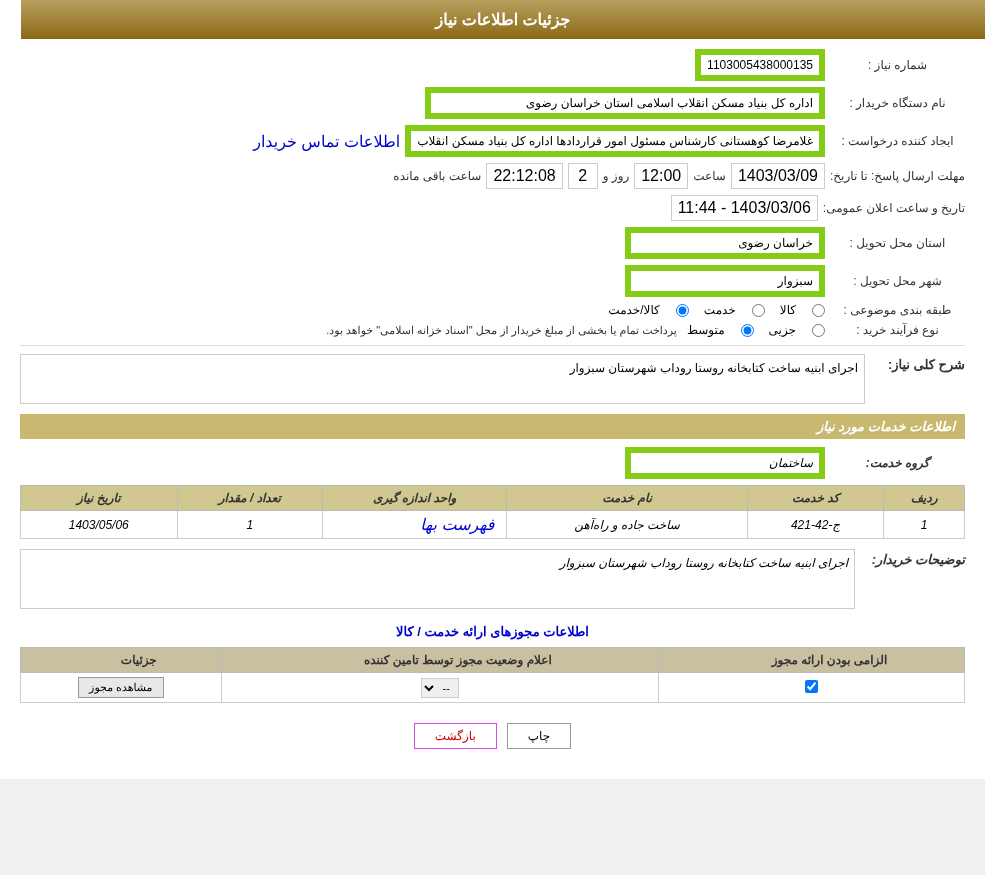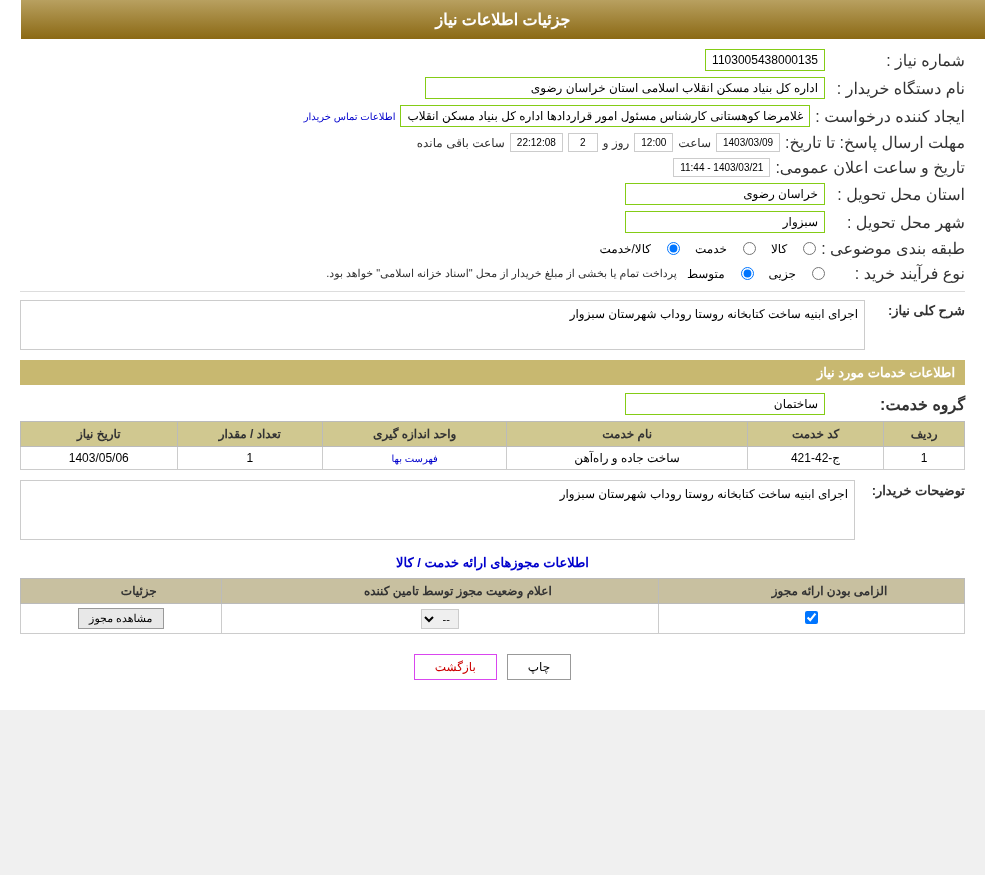--- a/index.html
+++ b/index.html
@@ -37,49 +37,50 @@
       text-align: right;
     }
     .info-row {
       display: flex;
       align-items: center;
       margin-bottom: 6px;
       direction: rtl;
     }
     .info-label {
       color: #333;
-      font-size: 16px;
+      font-size: 12px;
       min-width: 140px;
-      text-align: right;
+      text-align: center;
       padding-left: 5px;
     }
     .info-value {
       background: #fff;
-      border: 1px solid #84cc16;
+      border: 6px solid #84cc16;
       padding: 3px 6px;
       font-size: 12px;
       min-width: 200px;
       text-align: right;
     }
     .info-value.wide {
       min-width: 400px;
     }
     .info-value.narrow {
       min-width: 120px;
     }
     .link-blue {
       color: #0000cc;
       cursor: pointer;
-      font-size: 10px;
+      font-size: 16px;
+      text-align: right;
     }
     .date-box {
       background: #fff;
       border: 1px solid #ccc;
       padding: 3px 6px;
-      font-size: 10px;
+      font-size: 16px;
       text-align: center;
     }
     .date-label-small {
       font-size: 12px;
       color: #333;
     }
     .radio-group {
       display: flex;
       gap: 15px;
       align-items: center;
@@ -99,20 +100,21 @@
       background: #fff;
       border: 1px solid #ccc;
       padding: 6px;
       min-height: 50px;
       font-size: 12px;
       text-align: right;
       direction: rtl;
     }
     .services-section {
       margin-top: 10px;
+      font-style: italic;
     }
     table {
       width: 100%;
       border-collapse: collapse;
       font-size: 12px;
       margin-top: 5px;
     }
     th {
       background: #d0c890;
       border: 1px solid #bbb;
@@ -240,21 +242,21 @@
         <div class="date-box">12:00</div>
         <span class="date-label-small">روز و</span>
         <div class="date-box" style="min-width:30px;">2</div>
         <div class="date-box">22:12:08</div>
         <span class="date-label-small">ساعت باقی مانده</span>
       </div>
     </div>
 
     <div class="info-row">
       <span class="info-label">تاریخ و ساعت اعلان عمومی:</span>
-      <div class="date-box">1403/03/21 - 11:44</div>
+      <div class="date-box">1403/03/06 - 11:44</div>
     </div>
 
     <div class="info-row">
       <span class="info-label">استان محل تحویل :</span>
       <div class="info-value">خراسان رضوی</div>
     </div>
 
     <div class="info-row">
       <span class="info-label">شهر محل تحویل :</span>
       <div class="info-value">سبزوار</div>

